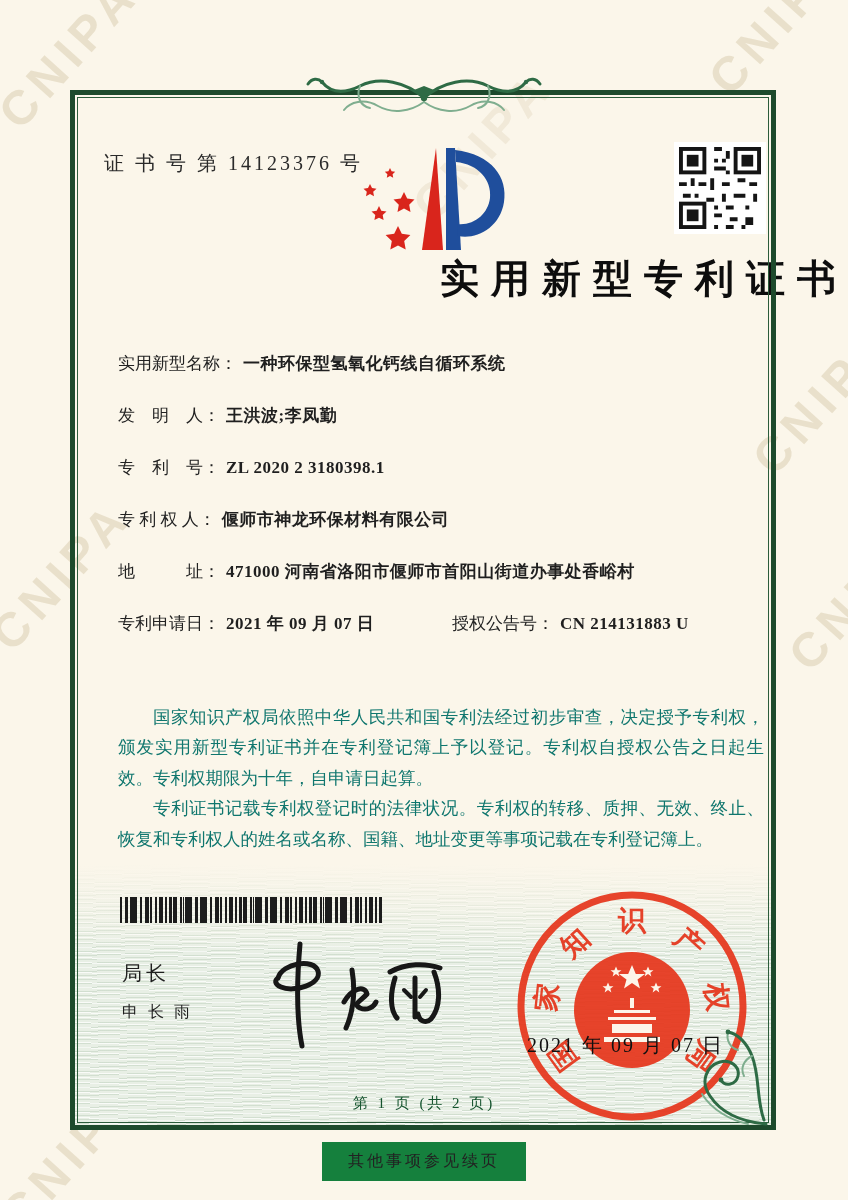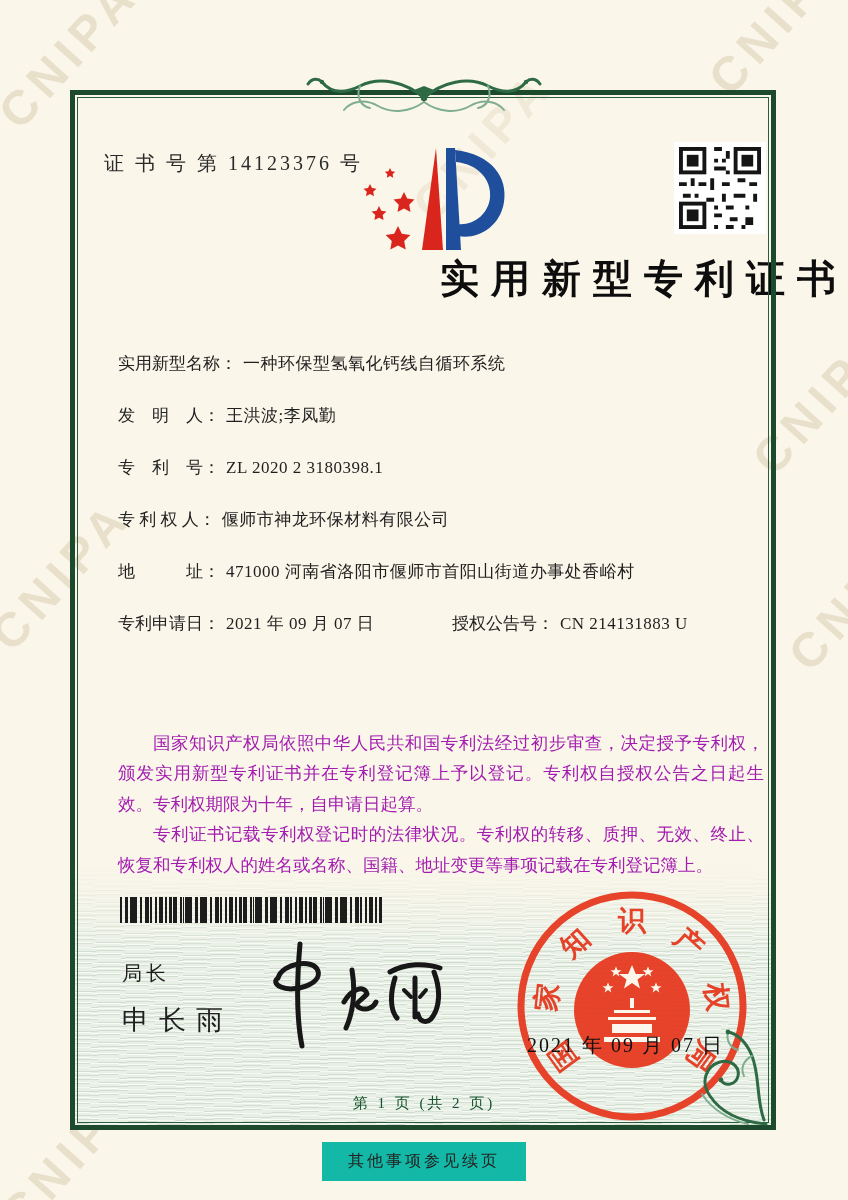--- a/index.html
+++ b/index.html
@@ -50,49 +50,49 @@
     background:#fff; padding:5px;
   }
   .title {
     position:absolute; left:0; top:252px; width:100%;
     text-align:right; font-size:39px; font-weight:bold; letter-spacing:12px;
     color:#0d0d0d;
   }
   .fields { position:absolute; left:118px; top:352px; width:644px; font-size:17px; }
   .frow { height:52px; position:relative; white-space:nowrap; }
   .frow .lab { color:#222; }
-  .frow .val { margin-left:6px; letter-spacing:.5px; }
+  .frow .val { margin-left:6px; letter-spacing:.5px;font-weight:bold; }
   .frow .pair2 { position:absolute; left:334px; top:0; }
   .body-text {
-    position:absolute; left:118px; top:728px; width:646px;
-    font-size:17.5px; line-height:1.74; text-align:justify; color:#a21caf;
+    position:absolute; left:118px; top:702px; width:646px;
+    font-size:17.5px; line-height:1.74; text-align:justify; color:#0f766e;
   }
   .body-text p { text-indent:2em; }
   .barcode {
     position:absolute; left:120px; top:897px; width:262px; height:26px;
     background-image:
       repeating-linear-gradient(90deg,#1c1c1c 0 2px,transparent 2px 5px),
       repeating-linear-gradient(90deg,#1c1c1c 0 1px,transparent 1px 7px),
       repeating-linear-gradient(90deg,transparent 0 11px,#1c1c1c 11px 14px);
   }
   .director-title { position:absolute; left:122px; top:960px; font-size:20px; letter-spacing:4px; }
-  .director-name  { position:absolute; left:122px; top:1002px; font-size:27px; letter-spacing:10px; }
+  .director-name  { position:absolute; left:122px; top:1002px; font-size:16px; letter-spacing:10px; }
   .signature { position:absolute; left:248px; top:938px; }
   .seal { position:absolute; left:512px; top:886px; }
   .seal-date {
     position:absolute; left:527px; top:1032px; font-size:20px; letter-spacing:2px;
     color:#101010; z-index:2;
   }
   .page-num {
     position:absolute; left:0; top:1094px; width:100%; text-align:center;
     font-size:15px; letter-spacing:3px; color:#14532d;
   }
   .cont-note {
     position:absolute; left:50%; top:1142px; transform:translateX(-50%);
-    background:#14b8a6; padding:9px 26px; font-size:16px; letter-spacing:3px; color:#222;
+    background:#15803d; padding:9px 26px; font-size:16px; letter-spacing:3px; color:#222;
     z-index:4;
   }
 </style>
 </head>
 <body>
 
 <div class="page">
 
   <div class="wm" style="left:-22px; top:26px;">CNIPA</div>
   <div class="wm" style="left:688px; top:-8px;">CNIPA</div>

